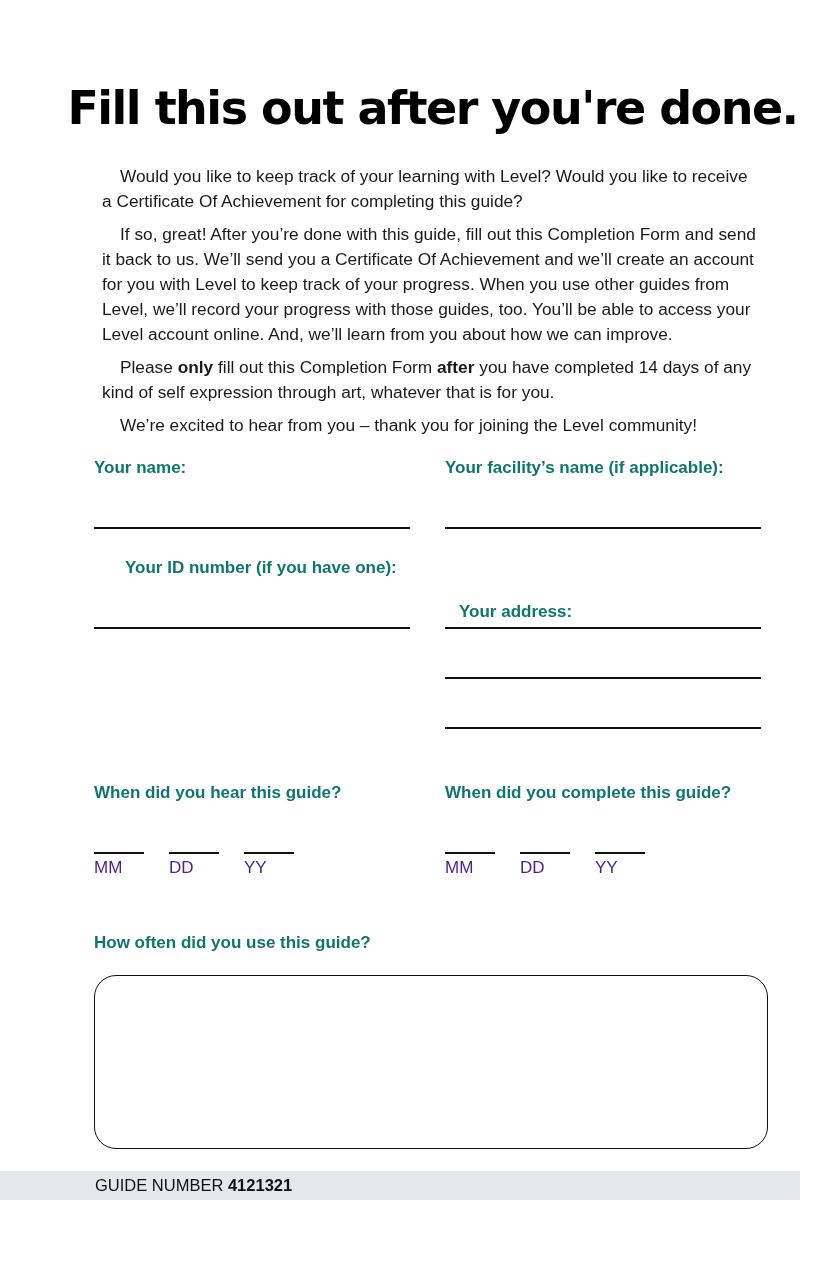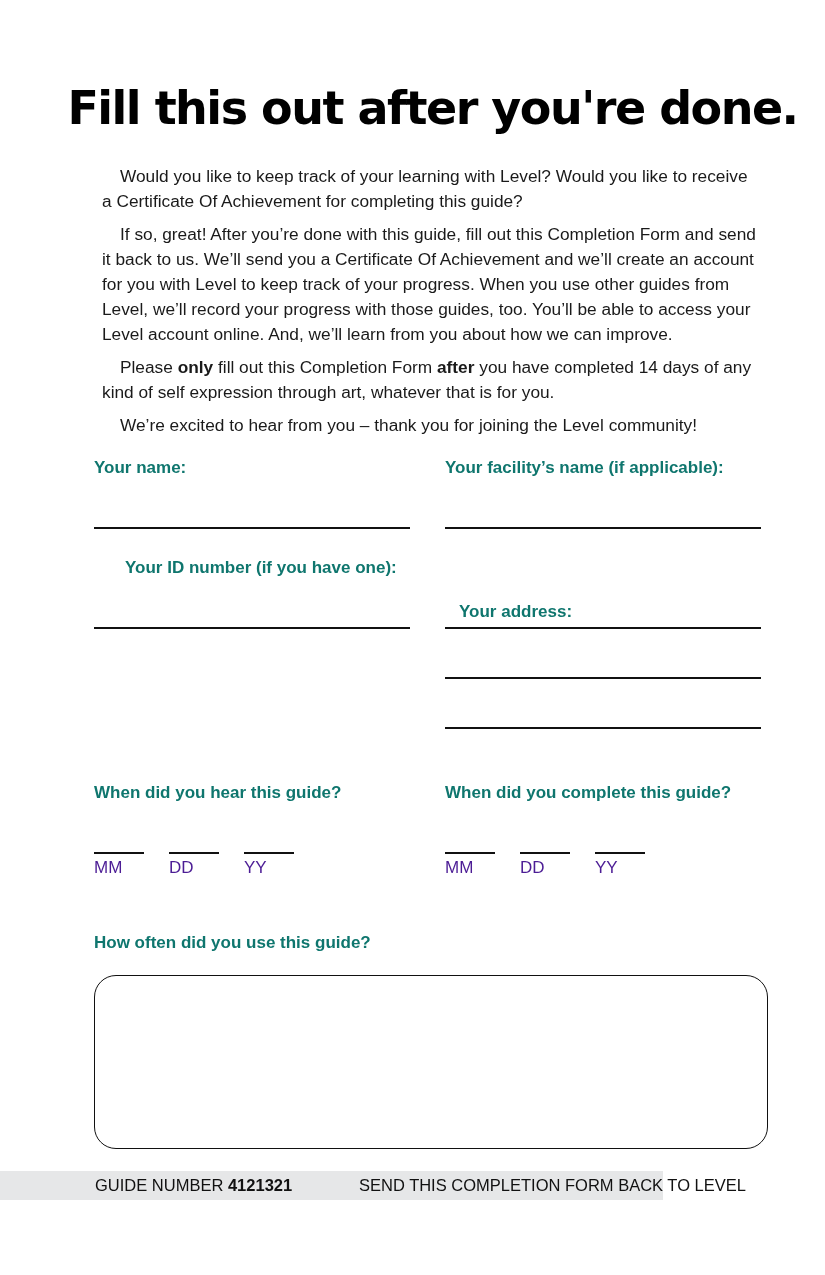--- a/index.html
+++ b/index.html
@@ -19,21 +19,21 @@
     font-size: 17px; color: #0f766e; white-space: nowrap;
   }
   .line { position: absolute; height: 0; border-top: 2px solid #111; width: 316px; }
   .sline { position: absolute; height: 0; border-top: 2px solid #111; width: 50px; }
   .sublabel { position: absolute; font-family: "Liberation Sans", sans-serif; font-size: 17px; color: #4c1d95; }
   .box {
     position: absolute; left: 94px; top: 975px; width: 672px; height: 172px;
     border: 1.5px solid #111; border-radius: 22px; background: #fff;
   }
   .footer {
-    position: absolute; left: 0; top: 1171px; width: 663px; height: 29px; background: #e6e7e8;
+    position: absolute; left: 0; top: 1171px; width: 800px; height: 29px; background: #e6e7e8;
   }
   .footer span {
     position: absolute; top: 5px; font-family: "Liberation Sans", sans-serif; font-size: 16.5px;
     color: #111; white-space: nowrap;
   }
   .footer b { font-weight: bold; }
 </style>
 </head>
 <body>
 
@@ -73,14 +73,13 @@
 <div class="sline" style="left:595px;top:852px;"></div>
 <div class="sublabel" style="left:445px;top:858px;">MM</div>
 <div class="sublabel" style="left:520px;top:858px;">DD</div>
 <div class="sublabel" style="left:595px;top:858px;">YY</div>
 
 <div class="label" style="left:94px;top:933px;">How often did you use this guide?</div>
 <div class="box"></div>
 
 <div class="footer">
   <span style="left:95px;"><span style="position:static">GUIDE NUMBER </span><b>4121321</b></span>
-  <span style="left:359px;">SEND THIS COMPLETION FORM BACK TO LEVEL</span>
 </div>
 
 </body></html>

